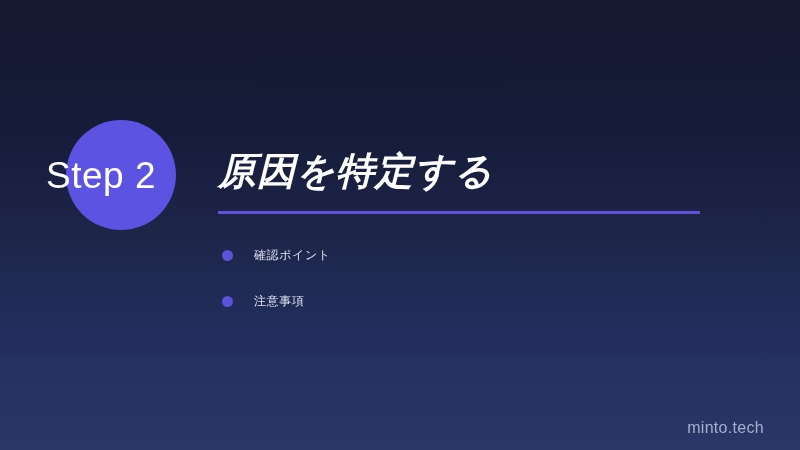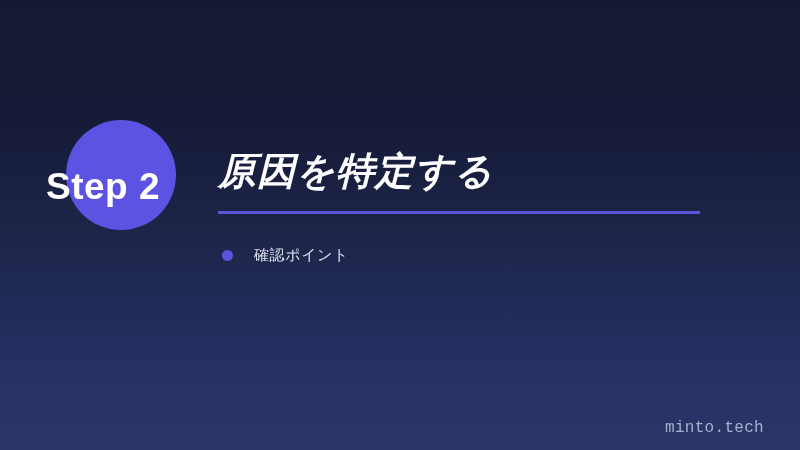--- a/index.html
+++ b/index.html
@@ -36,26 +36,26 @@
     width: 110px;
     height: 110px;
     border-radius: 50%;
     background: #5d53e2;
   }
 
   
   .step-label {
     position: absolute;
     left: 46px;
-    top: 165px;
+    top: 154px;
     width: 170px;
     height: 44px;
     line-height: 44px;
     font-size: 37px;
-    font-weight: bold;
+    font-weight: normal;
     color: #ffffff;
     letter-spacing: 0.5px;
     white-space: nowrap;
   }
 
   
   .slide-title {
     position: absolute;
     left: 218px;
     top: 146px;
@@ -96,36 +96,35 @@
   .bullet-dot {
     flex: 0 0 auto;
     width: 11px;
     height: 11px;
     border-radius: 50%;
     background: #5d53d8;
     margin-left: 4px;
     margin-right: 21px;
   }
   .bullet-text {
-    font-size: 15px;
+    font-size: 12px;
     color: #dfe2ee;
     letter-spacing: 0.6px;
     white-space: nowrap;
   }
 
   
   .watermark {
     position: absolute;
     right: 36px;
     bottom: 13px;
     font-size: 16px;
     color: #a9b0cc;
     letter-spacing: 0.3px;
     white-space: nowrap;
-    font-family: Liberation Mono, monospace;
   }
 </style>
 </head>
 <body>
 
 <div class="slide">
 
   <div class="step-circle"></div>
 
   <div class="step-label">Step 2</div>
@@ -135,18 +134,22 @@
   <div class="title-rule"></div>
 
   <div class="bullet-list">
 
     <div class="bullet-item">
       <span class="bullet-dot"></span>
       <span class="bullet-text">確認ポイント</span>
     </div>
 
 
+    <div class="bullet-item">
+      <span class="bullet-dot"></span>
+      <span class="bullet-text">注意事項</span>
+    </div>
 
   </div>
 
   <div class="watermark">minto.tech</div>
 
 </div>
 
 </body></html>

